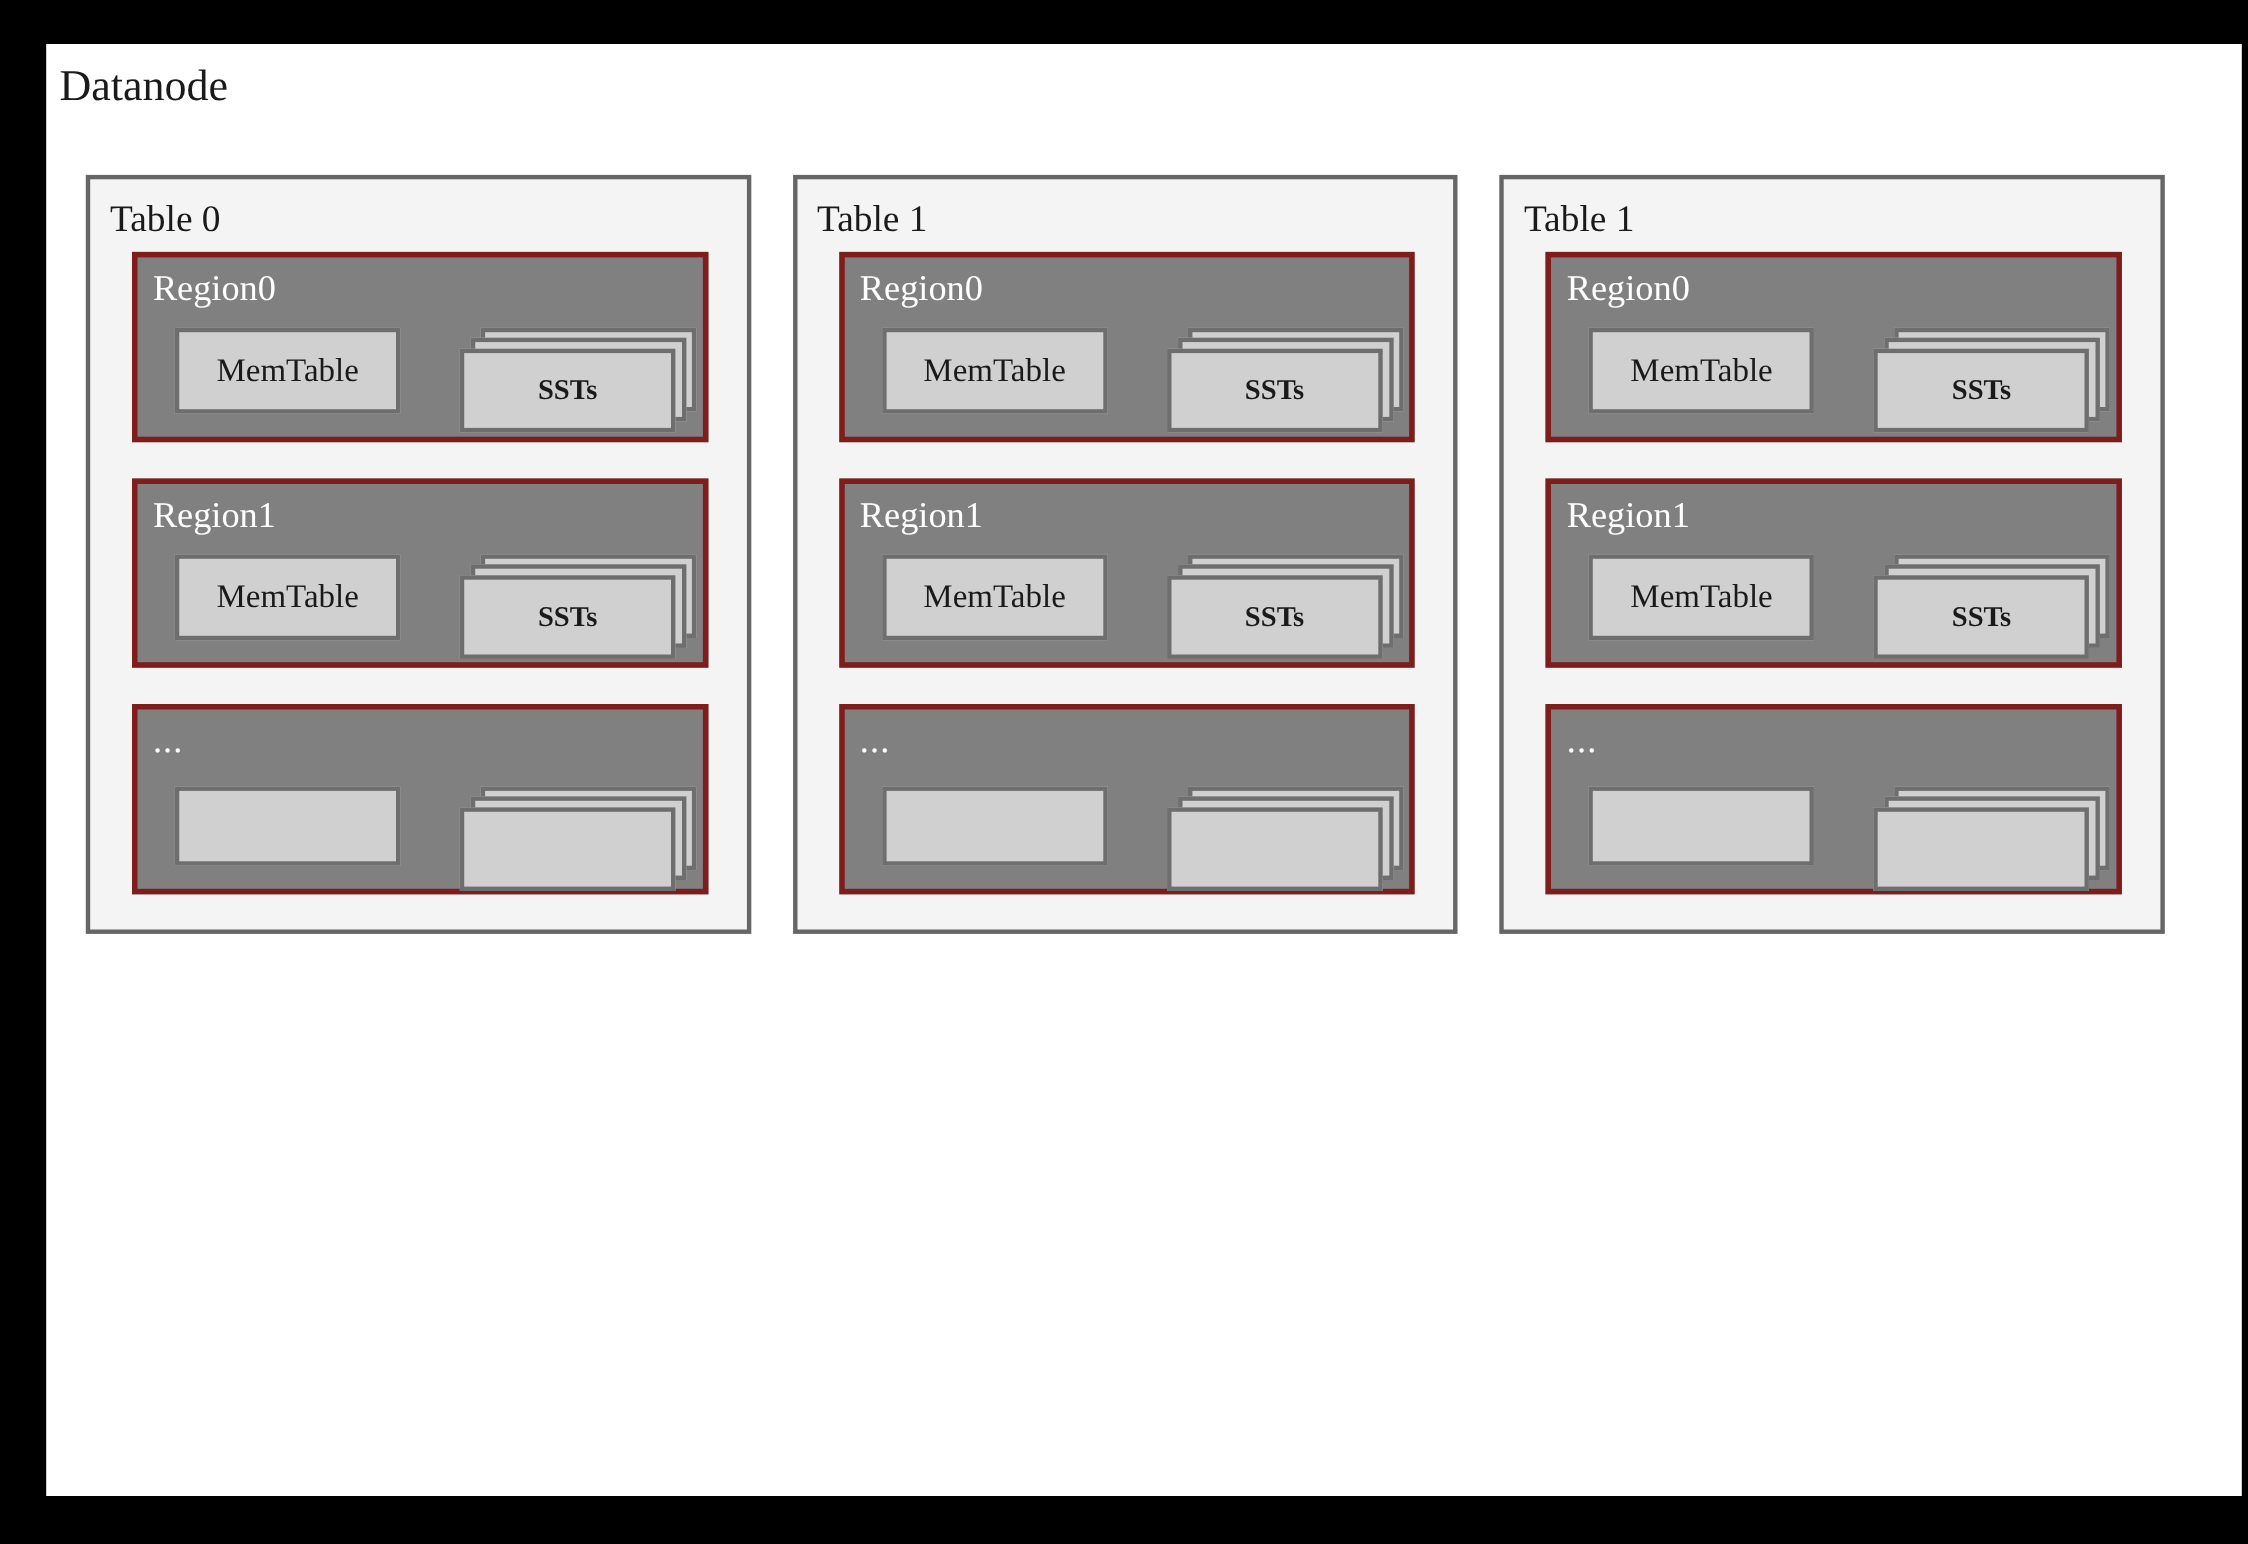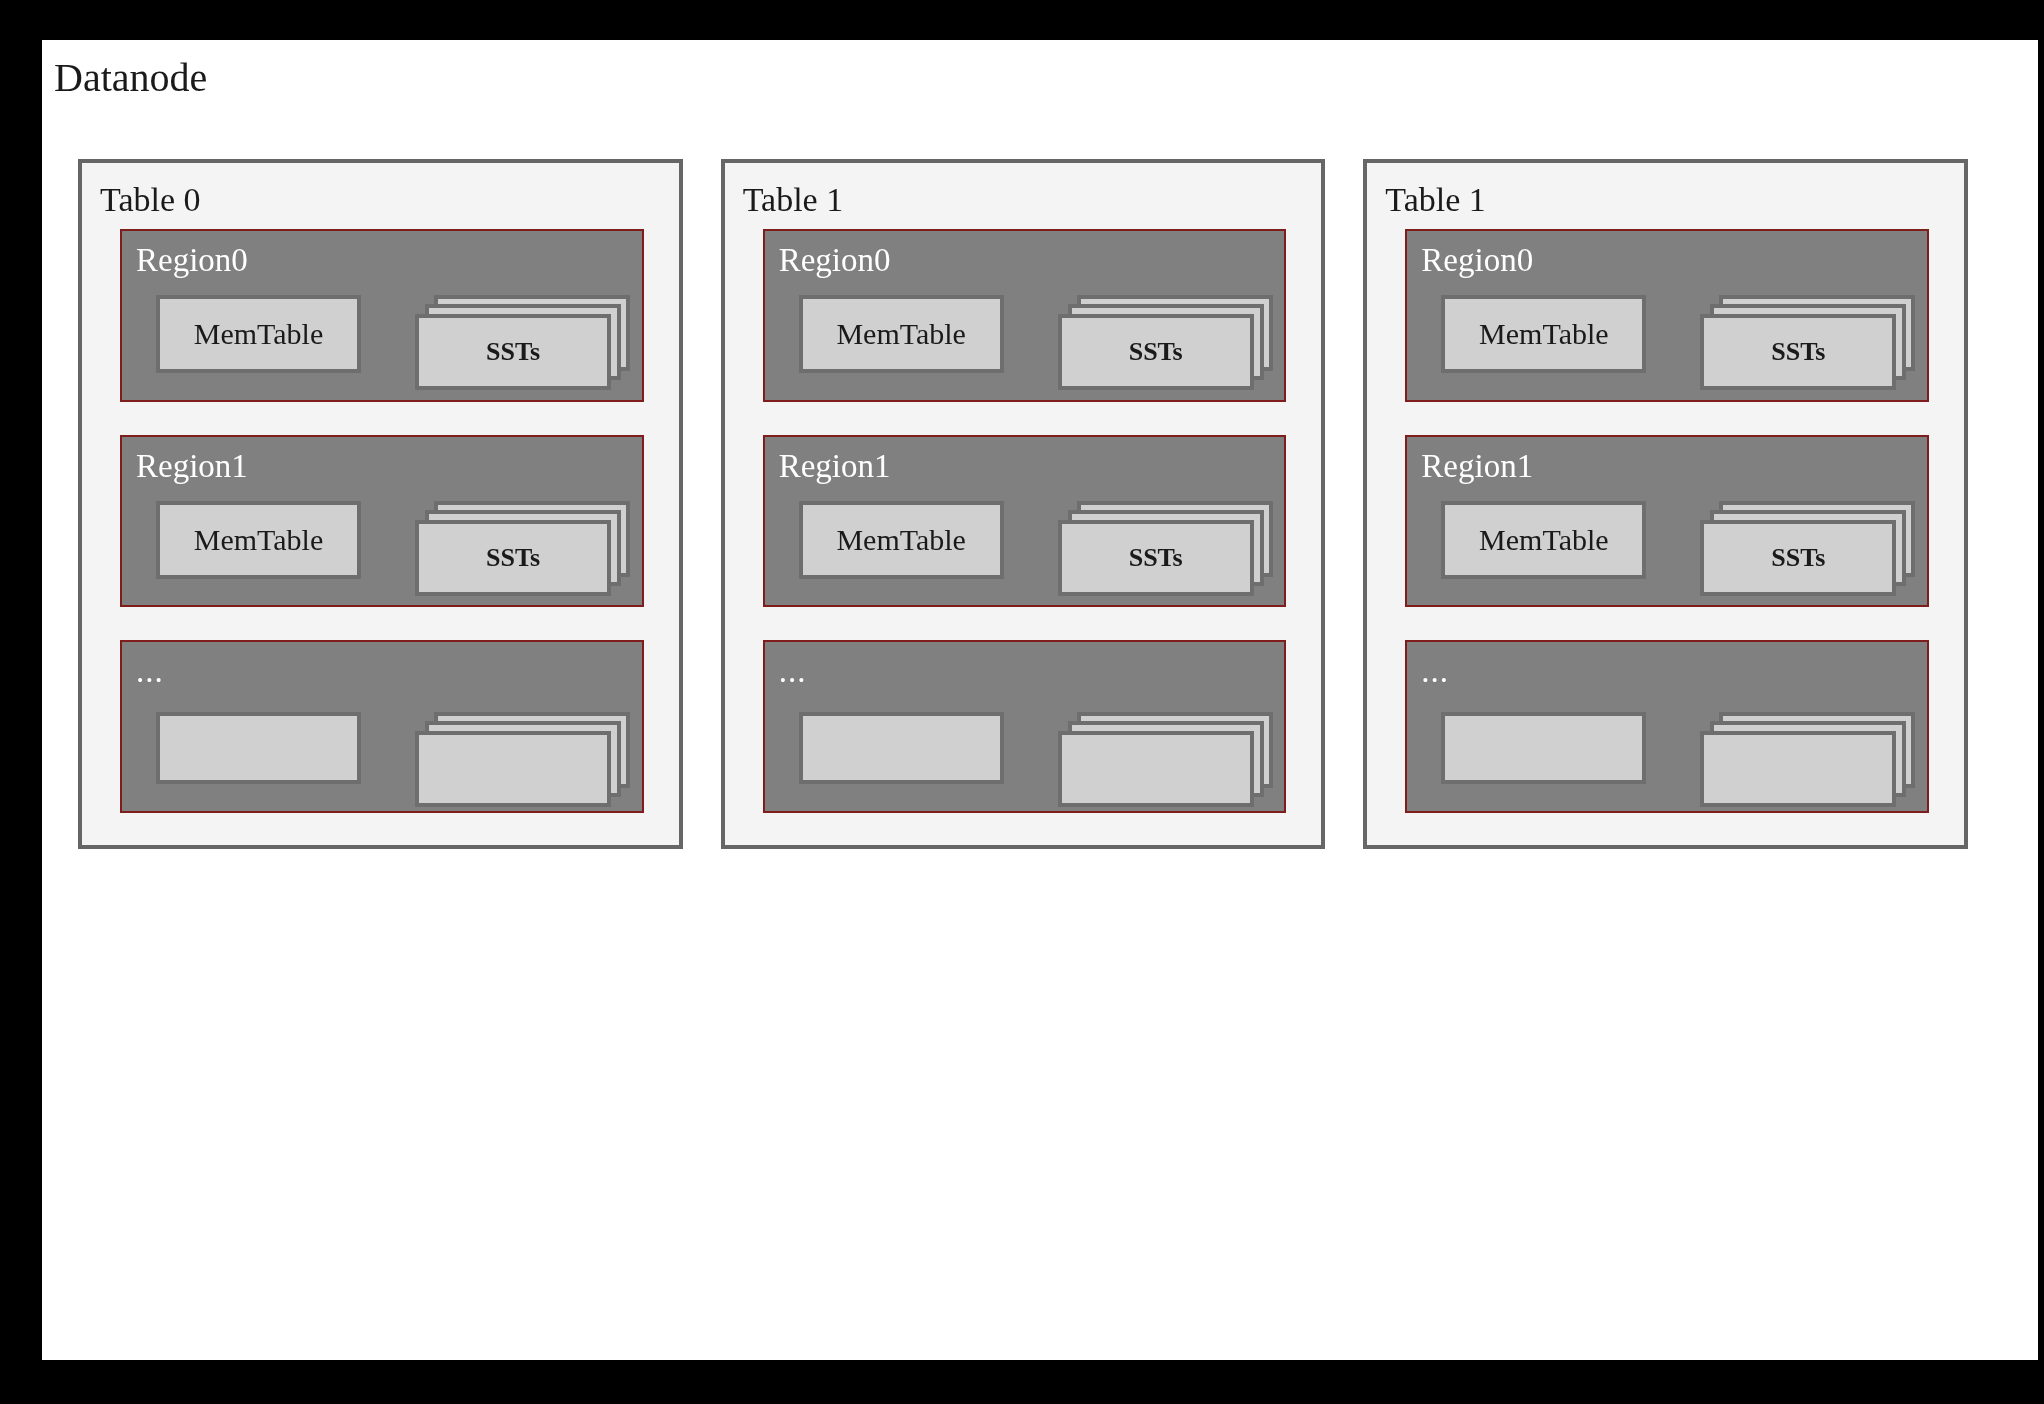--- a/index.html
+++ b/index.html
@@ -73,21 +73,21 @@
     top: 66px;
     bottom: 32px;
     display: flex;
     flex-direction: column;
     gap: 33px;
   }
 
   .region {
     position: relative;
     background: #808080;
-    border: 2px solid #7f1d1d;
+    border: 5px solid #7f1d1d;
     box-sizing: border-box;
     flex: 1 1 0;
   }
 
   .region-title {
     position: absolute;
     left: 14px;
     top: 13px;
     font-size: 33px;
     color: #ffffff;

